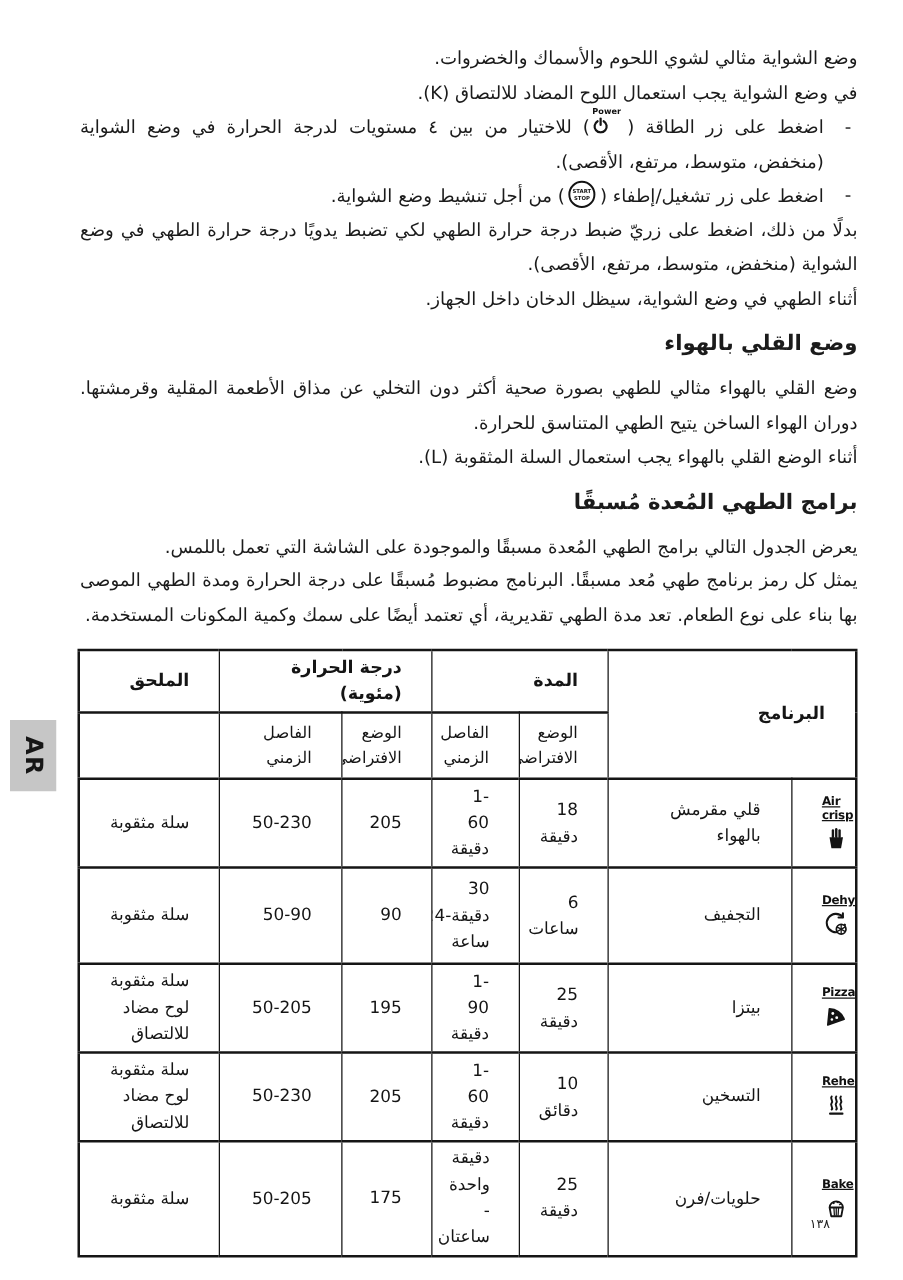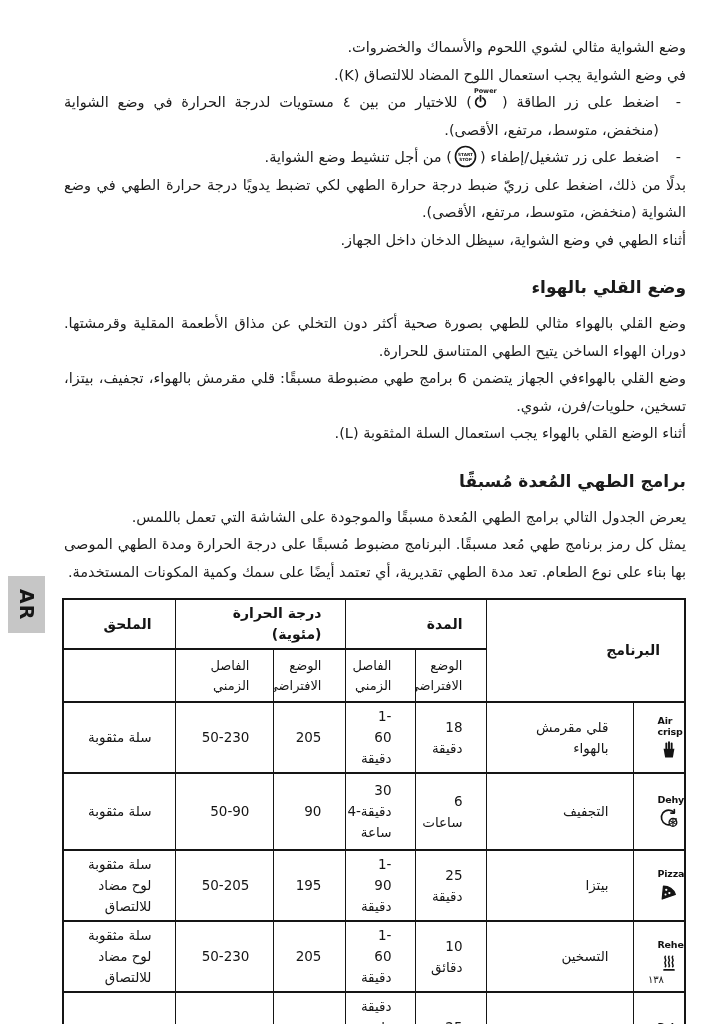--- a/index.html
+++ b/index.html
@@ -13,21 +13,21 @@
     overflow:hidden;
   }
   .content{
     position:absolute;
     top:34px;right:36px;width:622px;
   }
   .section-title{
     font-size:17px;font-weight:bold;
     margin:0 0 11px 0;text-align:right;line-height:24px;
   }
-  .section-title.spaced{margin-top:21px;}
+  .section-title.spaced{margin-top:9px;}
   .body-text{
     margin:0;font-size:14.5px;line-height:27.5px;
     text-align:justify;
   }
   ul.dash-list{list-style:none;margin:0;padding:0;}
   ul.dash-list li{
     position:relative;padding-right:27px;
     font-size:14.5px;line-height:27.5px;text-align:justify;
   }
   ul.dash-list .dash{position:absolute;right:5px;top:0;}
@@ -49,21 +49,21 @@
     text-align:right;font-weight:normal;
     font-size:13.5px;line-height:21px;color:#151515;
     overflow:hidden;
   }
   table.programs th.group{font-weight:bold;font-size:14px;}
   table.programs th.sub{font-size:13px;line-height:20px;}
   tr.hdr1{height:25px;}
   tr.hdr2{height:53px;}
   td.cell-accessory{font-size:13px;white-space:pre-line;line-height:21px;}
   td.icon-cell{
-    text-align:center;direction:ltr;padding:2px;
+    text-align:center;direction:ltr;padding:2px;text-decoration:underline;
   }
   .icon-label{display:block;font-size:9.5px;font-weight:bold;color:#111;line-height:11px;margin-bottom:2px;letter-spacing:-0.2px;}
   .prog-svg{display:inline-block;vertical-align:top;}
   
   .ar-tab{
     position:absolute;left:8px;top:576px;
     width:37px;height:57px;background:#c6c6c6;
     display:flex;align-items:center;justify-content:center;
   }
   .ar-tab span{
@@ -106,21 +106,20 @@
               <text x="11" y="15" text-anchor="middle" font-size="4.1" font-weight="bold" font-family="DejaVu Sans, sans-serif" fill="#141414">STOP</text>
             </svg></span><span>) من أجل تنشيط وضع الشواية.</span>
       </li>
     </ul>
 
     <p class="body-text">بدلًا من ذلك، اضغط على زريّ ضبط درجة حرارة الطهي لكي تضبط يدويًا درجة حرارة الطهي في وضع الشواية (منخفض، متوسط، مرتفع، الأقصى).</p>
     <p class="body-text">أثناء الطهي في وضع الشواية، سيظل الدخان داخل الجهاز.</p>
 
     <h2 class="section-title spaced">وضع القلي بالهواء</h2>
     <p class="body-text">وضع القلي بالهواء مثالي للطهي بصورة صحية أكثر دون التخلي عن مذاق الأطعمة المقلية وقرمشتها. دوران الهواء الساخن يتيح الطهي المتناسق للحرارة.</p>
-    <p class="body-text">وضع القلي بالهواءفي الجهاز يتضمن 6 برامج طهي مضبوطة مسبقًا: قلي مقرمش بالهواء، تجفيف، بيتزا، تسخين، حلويات/فرن، شوي.</p>
     <p class="body-text">أثناء الوضع القلي بالهواء يجب استعمال السلة المثقوبة (L).</p>
 
     <h2 class="section-title spaced">برامج الطهي المُعدة مُسبقًا</h2>
     <p class="body-text">يعرض الجدول التالي برامج الطهي المُعدة مسبقًا والموجودة على الشاشة التي تعمل باللمس.</p>
     <p class="body-text">يمثل كل رمز برنامج طهي مُعد مسبقًا. البرنامج مضبوط مُسبقًا على درجة الحرارة ومدة الطهي الموصى بها بناء على نوع الطعام. تعد مدة الطهي تقديرية، أي تعتمد أيضًا على سمك وكمية المكونات المستخدمة.</p>
 
     <table class="programs">
       <colgroup>
         <col style="width:52px">
           <col style="width:146px">

